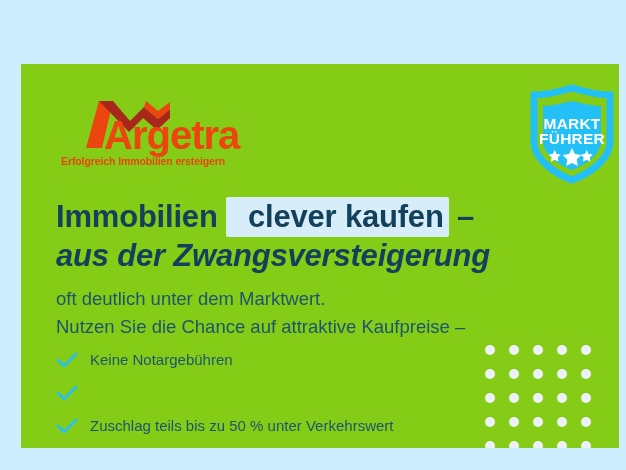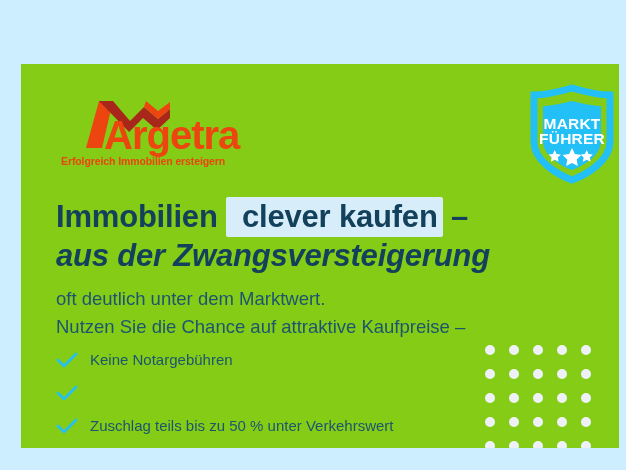--- a/index.html
+++ b/index.html
@@ -81,21 +81,21 @@
     top: 112px;
     width: 520px;
     font-size: 31px;
     font-weight: bold;
     line-height: 1.27;
     color: #13415c;
     letter-spacing: -0.2px;
   }
   .hl-mark {
     background: #d7eefa;
-    padding: 2px 5px 3px 16px;
+    padding: 2px 5px 3px 22px;
     border-radius: 2px;
     box-decoration-break: clone;
     -webkit-box-decoration-break: clone;
   }
   .headline .line2 { display: block; font-style: italic; }
 
   
   .subhead {
     position: absolute;
     left: 35px;

